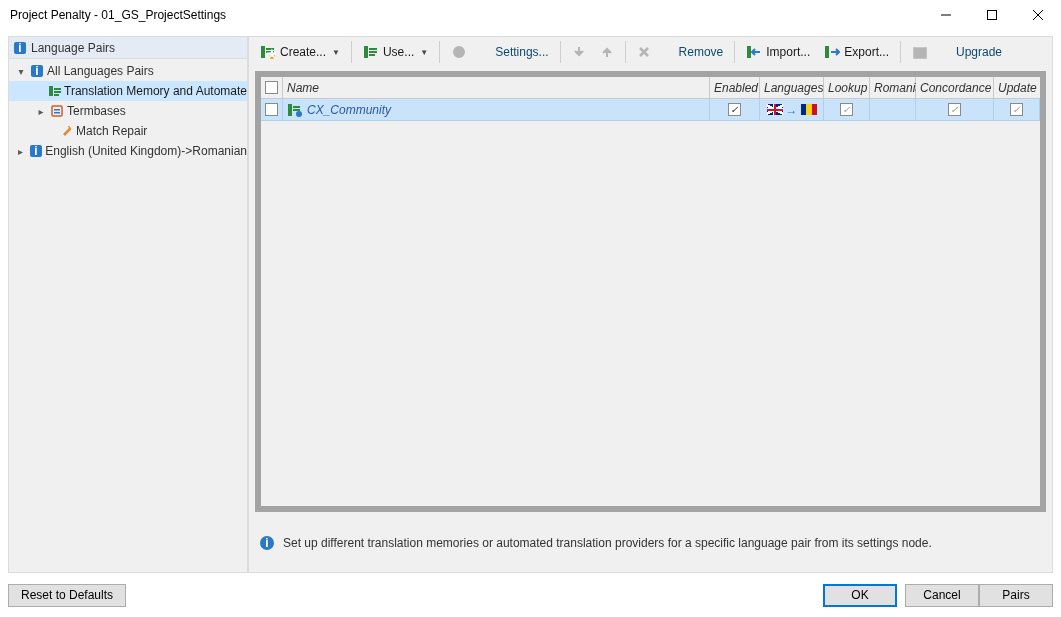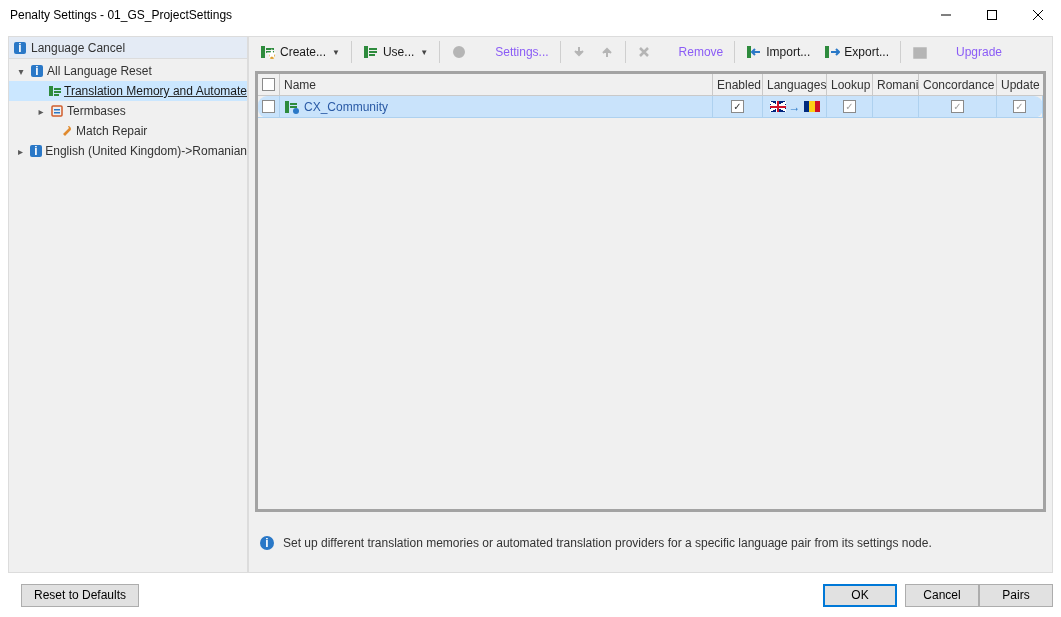--- a/index.html
+++ b/index.html
@@ -8,63 +8,63 @@
   .titlebar .title { flex:1; color:#000; }
   .winbtns { display:flex; height:30px; }
   .winbtn { width:46px; height:30px; display:flex; align-items:center; justify-content:center; color:#000; }
   .body { position:absolute; top:30px; left:0; right:0; bottom:0; }
   .sidebar { position:absolute; left:8px; top:6px; width:240px; bottom:44px; border:1px solid #dcdcdc; background:#f0f0f0; overflow:hidden; }
   .treehdr { height:22px; background:#e4ebf5; border-bottom:1px solid #dcdcdc; display:flex; align-items:center; padding-left:4px; gap:4px; color:#333; }
   .tree { padding:2px 0; }
   .node { height:20px; display:flex; align-items:center; padding-left:6px; gap:2px; white-space:nowrap; color:#333; }
   .node .tw { width:12px; text-align:center; color:#5a5a5a; font-size:10px; }
   .node .ic { width:16px; height:16px; display:flex; align-items:center; justify-content:center; }
-  .node.sel { background:#cbe7ff;text-decoration:underline; }
+  .node.sel { background:#cbe7ff; }
   .node.sel .lbl { color:#1a1a1a; }
   .main { position:absolute; left:248px; right:8px; top:6px; bottom:44px; border:1px solid #dcdcdc; background:#f0f0f0; }
   .toolbar { height:30px; display:flex; align-items:center; padding:0 4px; gap:0; }
   .tbtn { height:26px; display:flex; align-items:center; padding:0 6px; gap:4px; color:#1a1a1a; border:1px solid transparent; border-radius:2px; }
-  .tbtn.dis { color:#8b5cf6;gap:28px; }
+  .tbtn.dis { color:#0c4a6e;gap:28px; }
   .tbtn.dis svg * { stroke:#b5b5b5; fill:#b5b5b5; }
   .dd { font-size:8px; color:#444; padding-left:2px; }
   .sep { width:1px; height:22px; background:#cfcfcf; margin:0 4px; }
-  .grid { position:absolute; left:6px; right:6px; top:34px; bottom:60px; border:3px solid #a3a3a3; background:#f0f0f0; }
+  .grid { position:absolute; left:6px; right:6px; top:34px; bottom:60px; border:6px solid #a3a3a3; background:#f0f0f0;font-style:italic; }
   .ghdr { display:flex; height:22px; background:#f0f0f0; }
   .gcell { border-right:1px solid #c9c9c9; border-bottom:1px solid #c9c9c9; display:flex; align-items:center; padding:0 4px; color:#333; }
   .ghdr .gcell { background:#f0f0f0; }
-  .grow { display:flex; height:22px;border-radius:9px; }
+  .grow { display:flex; height:22px; }
   .grow.sel { background:#c9e3fb; }
   .grow.sel .gcell { border-bottom:1px solid #aed1ef; border-right:1px solid #aed1ef; }
   .gcell.last { border-right:none; }
   .ck { width:13px; height:13px; border:1px solid #8a8a8a; background:#fff; display:inline-flex; align-items:center; justify-content:center; }
   .ck.checked::after { content:"✓"; font-size:10px; color:#333; line-height:1; }
   .ck.grey.checked::after { color:#a0a0a0; }
   .infobar { position:absolute; left:6px; right:6px; bottom:6px; height:46px; display:flex; align-items:center; gap:8px; padding:0 4px; color:#333; }
-  .footer { position:absolute; left:21px; right:8px; bottom:8px; height:28px; display:flex; align-items:center; }
+  .footer { position:absolute; left:8px; right:8px; bottom:8px; height:28px; display:flex; align-items:center; }
   .btn { height:23px; min-width:74px; border:1px solid #adadad; background:#e1e1e1; color:#000; display:flex; align-items:center; justify-content:center; padding:0 12px; }
   .btn.primary { border:2px solid #0078d7; background:#e1e1e1;justify-content:center; }
   .flag { width:16px; height:11px; display:inline-block; position:relative; overflow:hidden; border:0; }
   .flag.uk { background:#00247d; }
   .flag.uk::before { content:""; position:absolute; inset:0; background:
     linear-gradient( 27deg, transparent 43%, #fff 43% 57%, transparent 57%),
     linear-gradient(-27deg, transparent 43%, #fff 43% 57%, transparent 57%),
     linear-gradient(#fff,#fff) center/100% 3px no-repeat,
     linear-gradient(#fff,#fff) center/3px 100% no-repeat; }
   .flag.uk::after { content:""; position:absolute; inset:0; background:
     linear-gradient(#cf142b,#cf142b) center/100% 2px no-repeat,
     linear-gradient(#cf142b,#cf142b) center/2px 100% no-repeat; }
   .flag.ro { background:linear-gradient(90deg,#002B7F 33.3%,#FCD116 33.3% 66.6%,#CE1126 66.6%); }
   .arrow-lang { color:#2a78c7; font-weight:bold; margin:0 2px; }
   svg { display:block; }
 </style>
 </head>
 <body>
 
 <div class="titlebar">
-  <span class="title">Penalty Settings - 01_GS_ProjectSettings</span>
+  <span class="title">Project Penalty - 01_GS_ProjectSettings</span>
   <div class="winbtns">
     <div class="winbtn">
         <svg width="10" height="10">
           <line x1="0" y1="5" x2="10" y2="5" stroke="#000"></line>
         </svg>
       </div>
     <div class="winbtn">
         <svg width="10" height="10">
           <rect x="0.5" y="0.5" width="9" height="9" fill="none" stroke="#000"></rect>
         </svg>
@@ -80,32 +80,32 @@
 
 <div class="body">
   <div class="sidebar">
     <div class="treehdr">
       <span class="ic">
         <svg width="14" height="14">
             <rect x="1" y="1" width="12" height="12" rx="2" fill="#2a78c7"></rect>
             <text x="7" y="11" text-anchor="middle" fill="#fff" font-size="9" font-weight="bold">i</text>
           </svg>
       </span>
-      <span>Language Cancel</span>
+      <span>Language Pairs</span>
     </div>
     <div class="tree">
       <div class="node" style="padding-left:6px">
         <span class="tw">▾</span>
         <span class="ic">
             <svg width="14" height="14">
               <rect x="1" y="1" width="12" height="12" rx="2" fill="#2a78c7"></rect>
               <text x="7" y="11" text-anchor="middle" fill="#fff" font-size="9" font-weight="bold">i</text>
             </svg>
           </span>
-        <span class="lbl">All Language Reset</span>
+        <span class="lbl">All Languages Pairs</span>
       </div>
       <div class="node sel" style="padding-left:26px">
         <span class="tw"></span>
         <span class="ic">
             <svg width="14" height="14">
               <rect x="1" y="2" width="4" height="10" fill="#2e8b3d"></rect>
               <rect x="6" y="4" width="7" height="2" fill="#2e8b3d"></rect>
               <rect x="6" y="7" width="7" height="2" fill="#2e8b3d"></rect>
               <rect x="6" y="10" width="5" height="2" fill="#2e8b3d"></rect>
             </svg>

